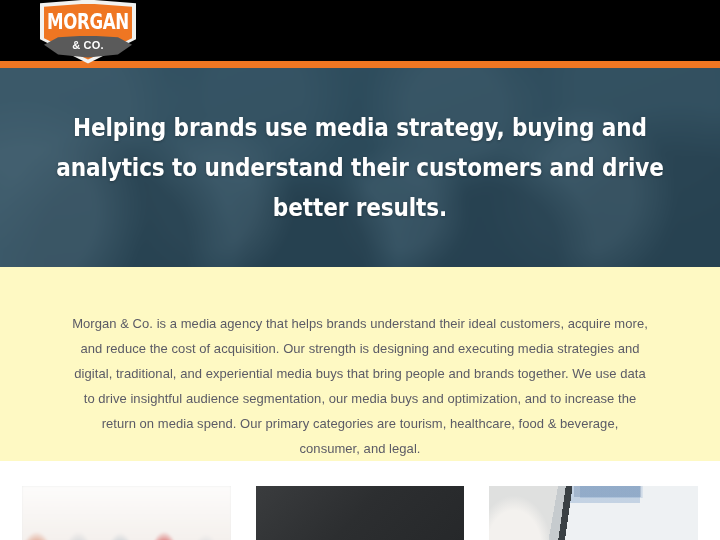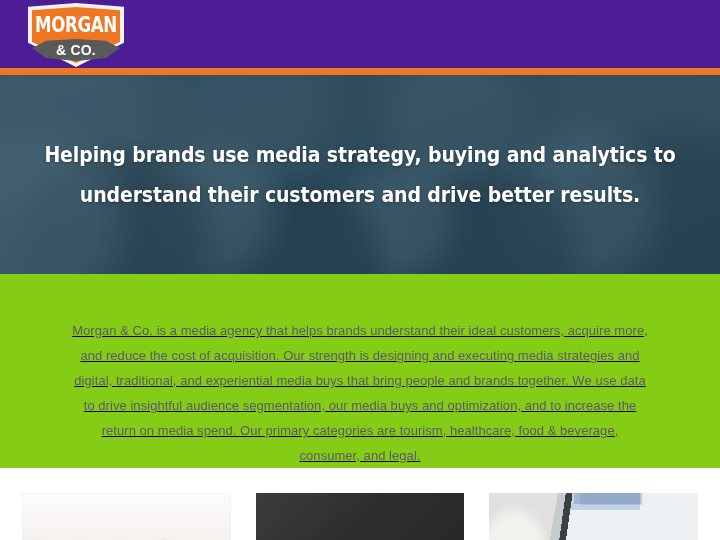--- a/index.html
+++ b/index.html
@@ -16,26 +16,26 @@
     position: relative;
     width: 720px;
     height: 540px;
     overflow: hidden;
     background: #ffffff;
   }
 
   
   .site-header {
     position: relative;
-    height: 68px;
-    background: #4c1d95;
+    height: 61px;
+    background: #000000;
     display: flex;
     align-items: center;
     justify-content: space-between;
-    padding: 0 24px 0 28px;
+    padding: 0 24px 0 40px;
   }
 
   
   .logo {
     position: relative;
     width: 96px;
     height: 64px;
     margin-top: 2px;
     cursor: pointer;
     flex: 0 0 auto;
@@ -78,21 +78,21 @@
     clip-path: polygon(0% 42%, 16% 8%, 50% 0%, 84% 8%, 100% 42%, 84% 86%, 50% 100%, 16% 86%);
   }
   .logo-sub {
     position: absolute;
     left: 0; right: 0;
     top: 40px;
     text-align: center;
     color: #ffffff;
     font-family: "Liberation Sans Narrow", "Liberation Sans", sans-serif;
     font-weight: bold;
-    font-size: 14px;
+    font-size: 11px;
     letter-spacing: 0.2px;
     line-height: 1;
   }
 
   
   .menu-toggle {
     display: flex;
     align-items: center;
     gap: 8px;
     cursor: pointer;
@@ -169,32 +169,31 @@
     display: flex;
     align-items: center;
     justify-content: center;
     padding: 0 26px;
   }
   .hero-title {
     color: #ffffff;
     text-align: center;
     font-family: "DejaVu Sans Condensed", "Liberation Sans Narrow", "Liberation Sans", sans-serif;
     font-weight: bold;
-    font-size: 21px;
+    font-size: 24px;
     line-height: 40px;
     letter-spacing: -0.1px;
     max-width: 640px;
     text-shadow: 0 1px 3px rgba(0,0,0,.28);
   }
 
   
   .intro {
-    background: #84cc16;
+    background: #fef9c3;
     padding: 44px 70px 0 70px;
-    text-decoration: underline;
   }
   .intro-text {
     color: #5b5b66;
     text-align: center;
     font-family: "Liberation Sans", sans-serif;
     font-size: 13px;
     line-height: 25px;
     letter-spacing: 0.05px;
   }
 

